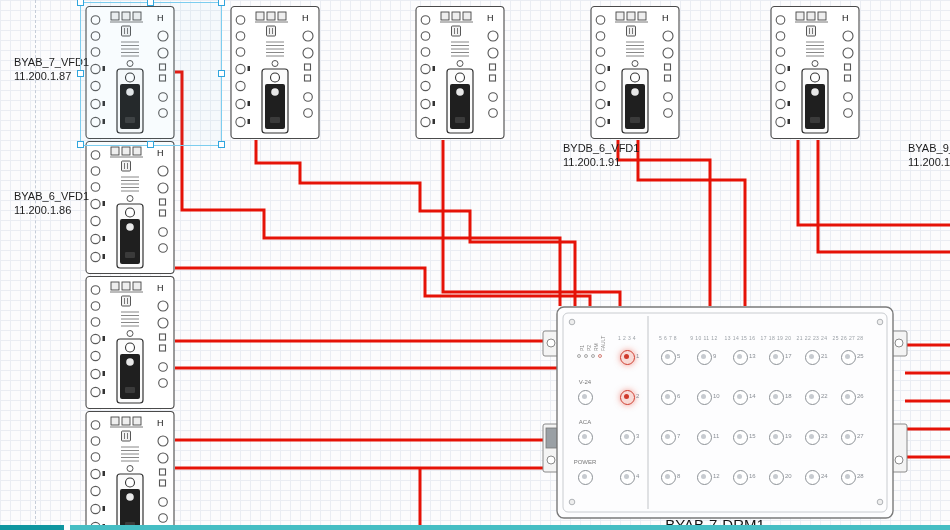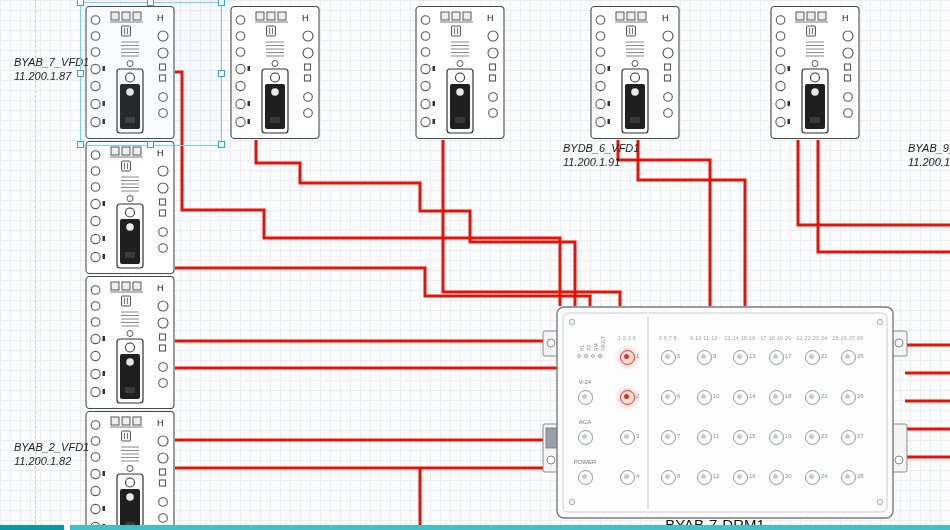--- a/index.html
+++ b/index.html
@@ -8,21 +8,21 @@
     background-color:#fcfcfd;
     background-image:linear-gradient(#eaedf3 1px, transparent 1px),
                      linear-gradient(90deg,#eaedf3 1px, transparent 1px);
     background-size:10px 10px;
     font-family:"Liberation Sans",sans-serif;
   }
   .guide{position:absolute;left:35px;top:0;height:524px;width:0;border-left:1px dashed #c6cdd8;}
   svg.layer{position:absolute;left:0;top:0;}
   svg text{font-family:"Liberation Sans",sans-serif;}
   .dev-label{position:absolute;font-size:11px;color:#1c1c1c;line-height:13.5px;white-space:nowrap;}
-  .dev-label span{display:block;font-style:italic;}
+  .dev-label span{display:block;}
   .sel-box{position:absolute;left:80px;top:2px;width:140px;height:142px;
     border:1px solid #7ccdef;background:rgba(140,205,240,0.06);}
   .handle{position:absolute;width:7px;height:7px;background:#fff;border:1.5px solid #30a5dd;box-sizing:border-box;}
   #drm-ports{position:absolute;left:0;top:0;width:950px;height:530px;}
   .port{position:absolute;width:15px;height:15px;border:1.5px solid #8d9297;border-radius:50%;box-sizing:border-box;background:#fff;}
   .port::after{content:"";position:absolute;left:3.5px;top:3.5px;width:5px;height:5px;border-radius:50%;background:#c7cbd0;}
   .port.red{border-color:#cf3a2c;background:rgba(235,120,100,.25);box-shadow:0 0 6px rgba(230,70,50,.55);}
   .port.red::after{background:#cf3a2c;}
   .port-num{position:absolute;font-size:6px;color:#8a8f95;}
   .util-label{position:absolute;font-size:6px;color:#777;transform:translateX(-50%);white-space:nowrap;}
@@ -217,23 +217,23 @@
       <span class="led-label" style="left: 593px; top: 351px;">RM</span>
       <div class="led-dot" style="left: 591px; top: 354px;"></div>
       <span class="led-label" style="left: 600px; top: 351px;">FAULT</span>
       <div class="led-dot" style="left: 598px; top: 354px; border-color: rgb(217, 131, 122);"></div>
     </div>
 
   <div class="dev-label" style="left:14px;top:56px;">
     <span>BYAB_7_VFD1</span>
     <span>11.200.1.87</span>
   </div>
-  <div class="dev-label" style="left:14px;top:441px;">
-    <span>BYAB_2_VFD1</span>
-    <span>11.200.1.82</span>
+  <div class="dev-label" style="left:14px;top:190px;">
+    <span>BYAB_6_VFD1</span>
+    <span>11.200.1.86</span>
   </div>
   <div class="dev-label" style="left:563px;top:142px;">
     <span>BYDB_6_VFD1</span>
     <span>11.200.1.91</span>
   </div>
   <div class="dev-label" style="left:908px;top:142px;">
     <span>BYAB_9_</span>
     <span>11.200.1.</span>
   </div>
 

